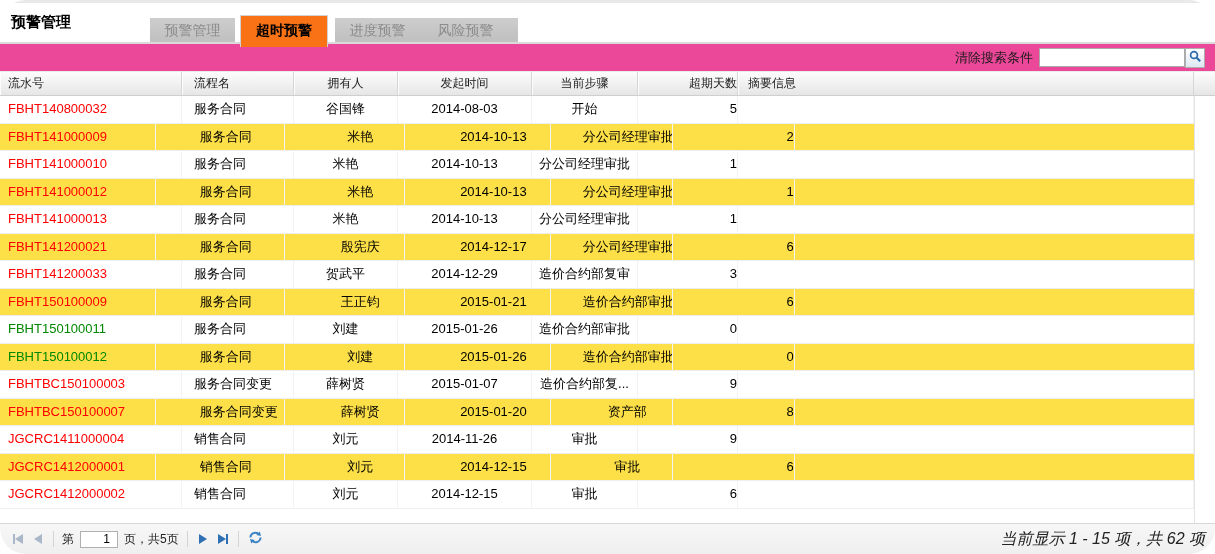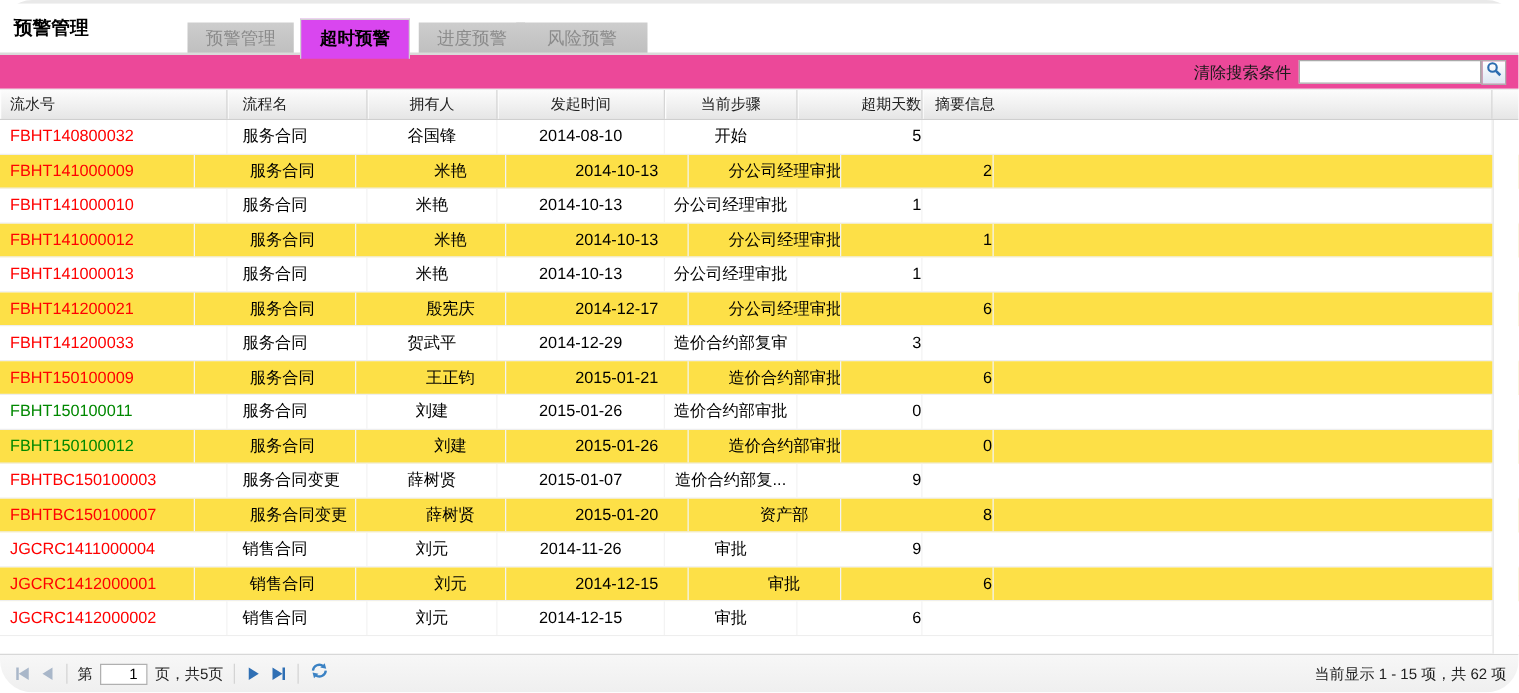--- a/index.html
+++ b/index.html
@@ -15,21 +15,21 @@
   .title-band { position:relative; height:41px; background:#fff; flex:none; }
   .page-title { position:absolute; left:11px; top:10px; font-size:15px; font-weight:bold; color:#000; }
   .tab-underline { position:absolute; left:0; top:39px; width:100%; height:2px; background:#dadada; z-index:1; }
   .tab { position:absolute; top:15px; height:25px; z-index:0; text-align:center;
     font-size:14px; color:#8b8b8b; line-height:24px; cursor:pointer;
     background:linear-gradient(#cdcdcd,#bfbfbf); }
   .tab-0 { left:150px; width:85px; }
   .tab-1 { left:240px; width:88px; }
   .tab-2 { left:335px; width:85px; }
   .tab-3 { left:413px; width:105px; }
-  .tab.active { top:12px; height:32px; z-index:2; background:#d946ef; color:#000; font-weight:bold;
+  .tab.active { top:12px; height:32px; z-index:2; background:#f97316; color:#000; font-weight:bold;
     line-height:28px; border:1px solid #d2d2d2; border-bottom:none; }
 
   
   .search-row { height:27px; flex:none; display:flex; align-items:center; justify-content:flex-end;
     padding-right:10px; background:#ec4899; }
   .clear-search { font-size:13px; color:#1a1a1a; margin-right:6px; cursor:pointer; }
   .search-input { width:146px; height:19px; border:1px solid #a9a9a9; font-size:12px; padding:0 4px;
     outline:none; }
   .search-btn { width:20px; height:20px; border:1px solid #aeaeae; margin-left:0px;
     background:linear-gradient(#ffffff,#dde7f2); display:flex; align-items:center; justify-content:center;
@@ -76,21 +76,21 @@
   .tri-left  { width:0; height:0; border-top:5px solid transparent; border-bottom:5px solid transparent; border-right:8px solid #2f6fb4; }
   .tri-right { width:0; height:0; border-top:5px solid transparent; border-bottom:5px solid transparent; border-left:8px solid #2f6fb4; }
   .pg-bar { width:2px; height:10px; background:#2f6fb4; }
   .disabled .tri-left { border-right-color:#a9b7c9; }
   .disabled .pg-bar { background:#a9b7c9; }
   .pg-sep { width:1px; height:16px; background:#d4d4d4; margin:0 5px; }
   .pg-text { font-size:12px; color:#222; margin:0 3px; }
   .page-input { width:38px; height:17px; border:1px solid #b0b0b0; font-size:12px;
     text-align:right; padding-right:7px; margin:0 3px; outline:none; }
   .refresh-btn { margin-left:2px; }
-  .footer-status { margin-left:auto; font-size:12px; color:#222; }
+  .footer-status { margin-left:auto; font-size:16px; color:#222;font-style:italic; }
 </style>
 </head>
 <body>
 
 <div class="page">
 
   <div class="top-strip"></div>
 
   <div class="title-band">
     <div class="page-title">预警管理</div>
@@ -123,21 +123,21 @@
       <div class="hcell c5">超期天数</div>
       <div class="hcell c6">摘要信息</div>
       <div class="hcell c7 strip"></div>
     </div>
 
   <div class="grid-body">
       <div class="grid-row">
         <div class="cell c0 serial id-red">FBHT140800032</div>
         <div class="cell c1">服务合同</div>
         <div class="cell c2">谷国锋</div>
-        <div class="cell c3">2014-08-10</div>
+        <div class="cell c3">2014-08-03</div>
         <div class="cell c4">开始</div>
         <div class="cell c5">5</div>
         <div class="cell c6"></div>
       </div>
       <div class="grid-row stripe">
         <div class="cell c0 serial id-red">FBHT141000009</div>
         <div class="cell c1">服务合同</div>
         <div class="cell c2">米艳</div>
         <div class="cell c3">2014-10-13</div>
         <div class="cell c4">分公司经理审批</div>

